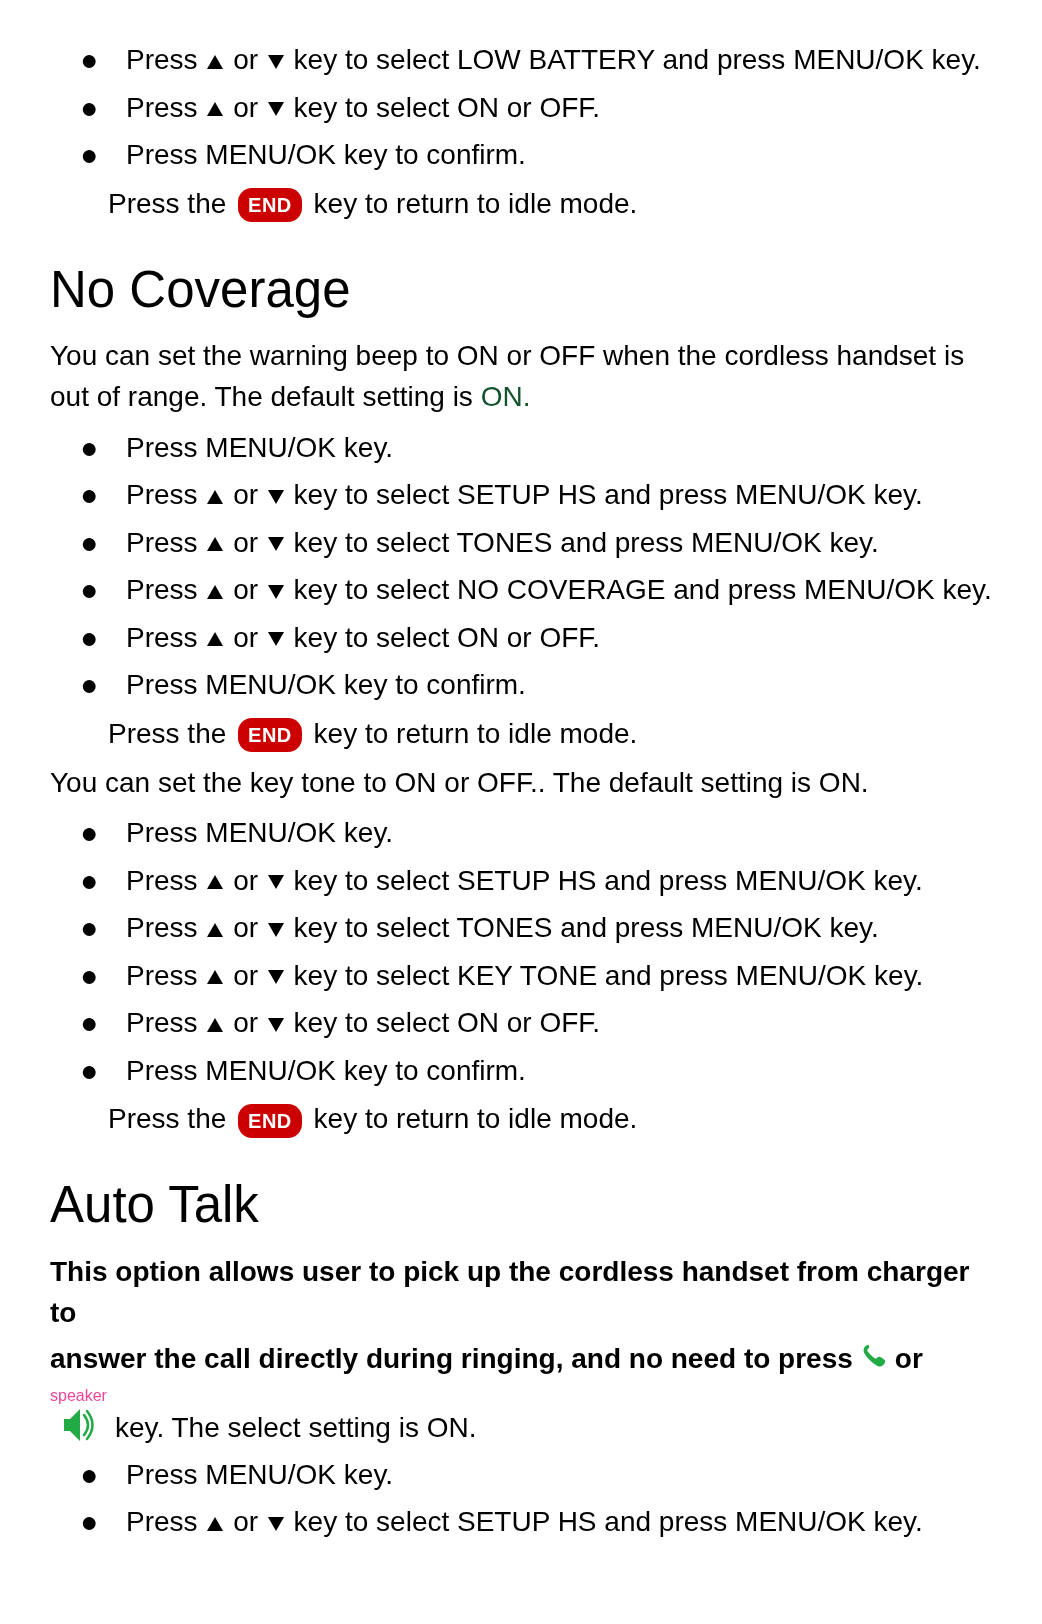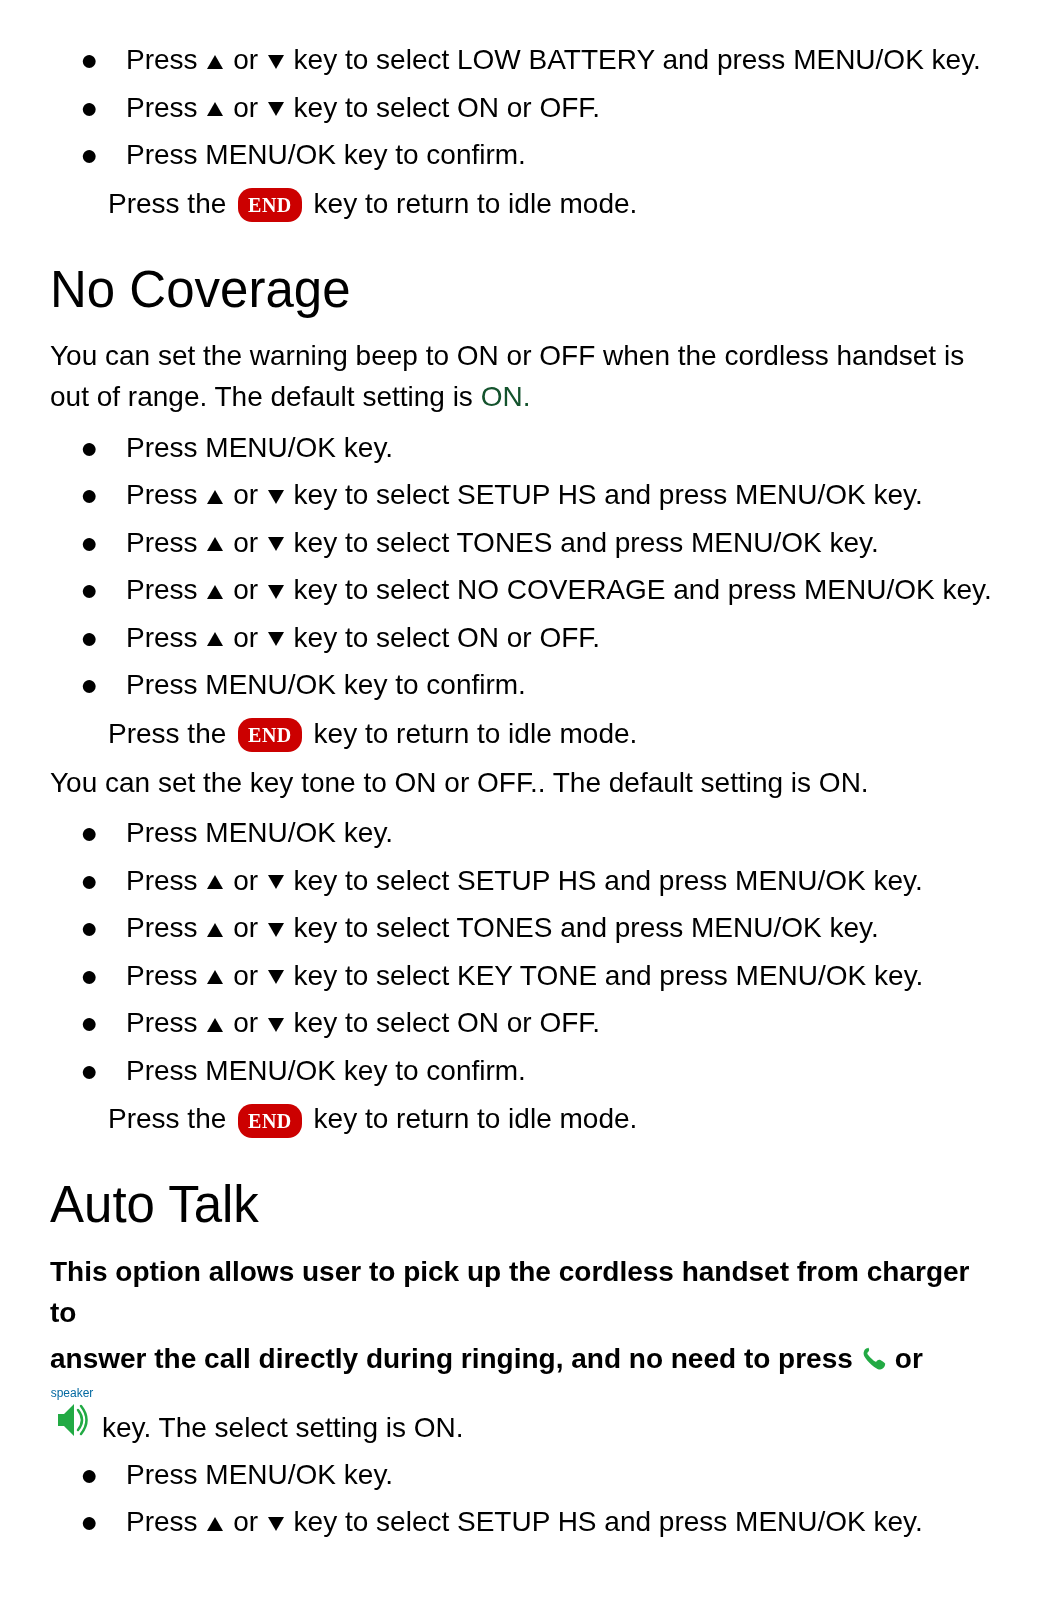--- a/index.html
+++ b/index.html
@@ -46,21 +46,20 @@
       display: inline-block;
       background: #cc0000;
       color: #fff;
       border-radius: 14px;
       font-size: 20px;
       font-weight: bold;
       padding: 2px 10px;
       margin: 0 4px;
       vertical-align: middle;
       letter-spacing: 0.5px;
-      font-family: Liberation Serif, serif;
     }
     .press-end-line {
       display: flex;
       align-items: center;
       padding-left: 58px;
       margin-bottom: 8px;
       font-size: 28px;
       line-height: 1.5;
     }
     .triangle-up {
@@ -178,35 +177,35 @@
     <span class="bullet-text">Press <span class="bold">MENU/OK</span> key to confirm.</span>
   </div>
   <div class="press-end-line">
     <span>Press the&nbsp;<span class="end-btn">END</span>&nbsp;key to return to idle mode.</span>
   </div>
 </div>
 
 <div>
   <h2>Auto Talk</h2>
   <p class="auto-talk-para">This option allows user to pick up the cordless handset from charger to</p>
-  <p class="auto-talk-para" style="display:flex;align-items:center;flex-wrap:wrap;">
+  <p class="auto-talk-para" style="display:flex;flex-wrap:wrap;">
     <span>answer the call directly during ringing, and no need to press</span>
 
     <svg width="36" height="36" viewBox="0 0 36 36" style="vertical-align:middle;margin:0 3px;">
       <ellipse cx="18" cy="18" rx="17" ry="17" fill="#22aa44" opacity="0"></ellipse>
       <g transform="translate(5,4) scale(1.1)">
         <path d="M6 2C6 2 4 2 3 4C2 6 2 8 4 11C6 14 9 17 12 19C15 21 17 22 19 21C21 20 22 18 22 16C22 16 20 14 18 13C16 12 15 13 14 14C13 15 11 13 9 11C7 9 5 7 6 6C7 5 8 4 7 2C6.5 1 6 2 6 2Z" fill="#22aa44"></path>
       </g>
     </svg>
     <span>or</span>
   </p>
 
   <div style="display:flex;align-items:flex-start;padding-left:0;margin-bottom:6px;font-size:28px;line-height:1.45;">
     <div style="display:inline-flex;flex-direction:column;align-items:center;margin-right:8px;margin-top:0;">
-      <span style="font-size:12px;line-height:1.2;color:#0369a1;">speaker</span>
+      <span style="font-size:16px;line-height:1.2;color:#ec4899;">speaker</span>
       <svg width="44" height="40" viewBox="0 0 44 40">
         <g transform="translate(4,4)">
           <path d="M4 10 L4 22 L10 22 L20 32 L20 0 L10 10 Z" fill="#22aa44"></path>
           <path d="M24 6 Q32 16 24 26" stroke="#22aa44" stroke-width="2.5" fill="none" stroke-linecap="round"></path>
           <path d="M27 2 Q38 16 27 30" stroke="#22aa44" stroke-width="2.5" fill="none" stroke-linecap="round"></path>
         </g>
       </svg>
     </div>
     <span style="margin-top:22px;">key. The select setting is ON.</span>
   </div>

